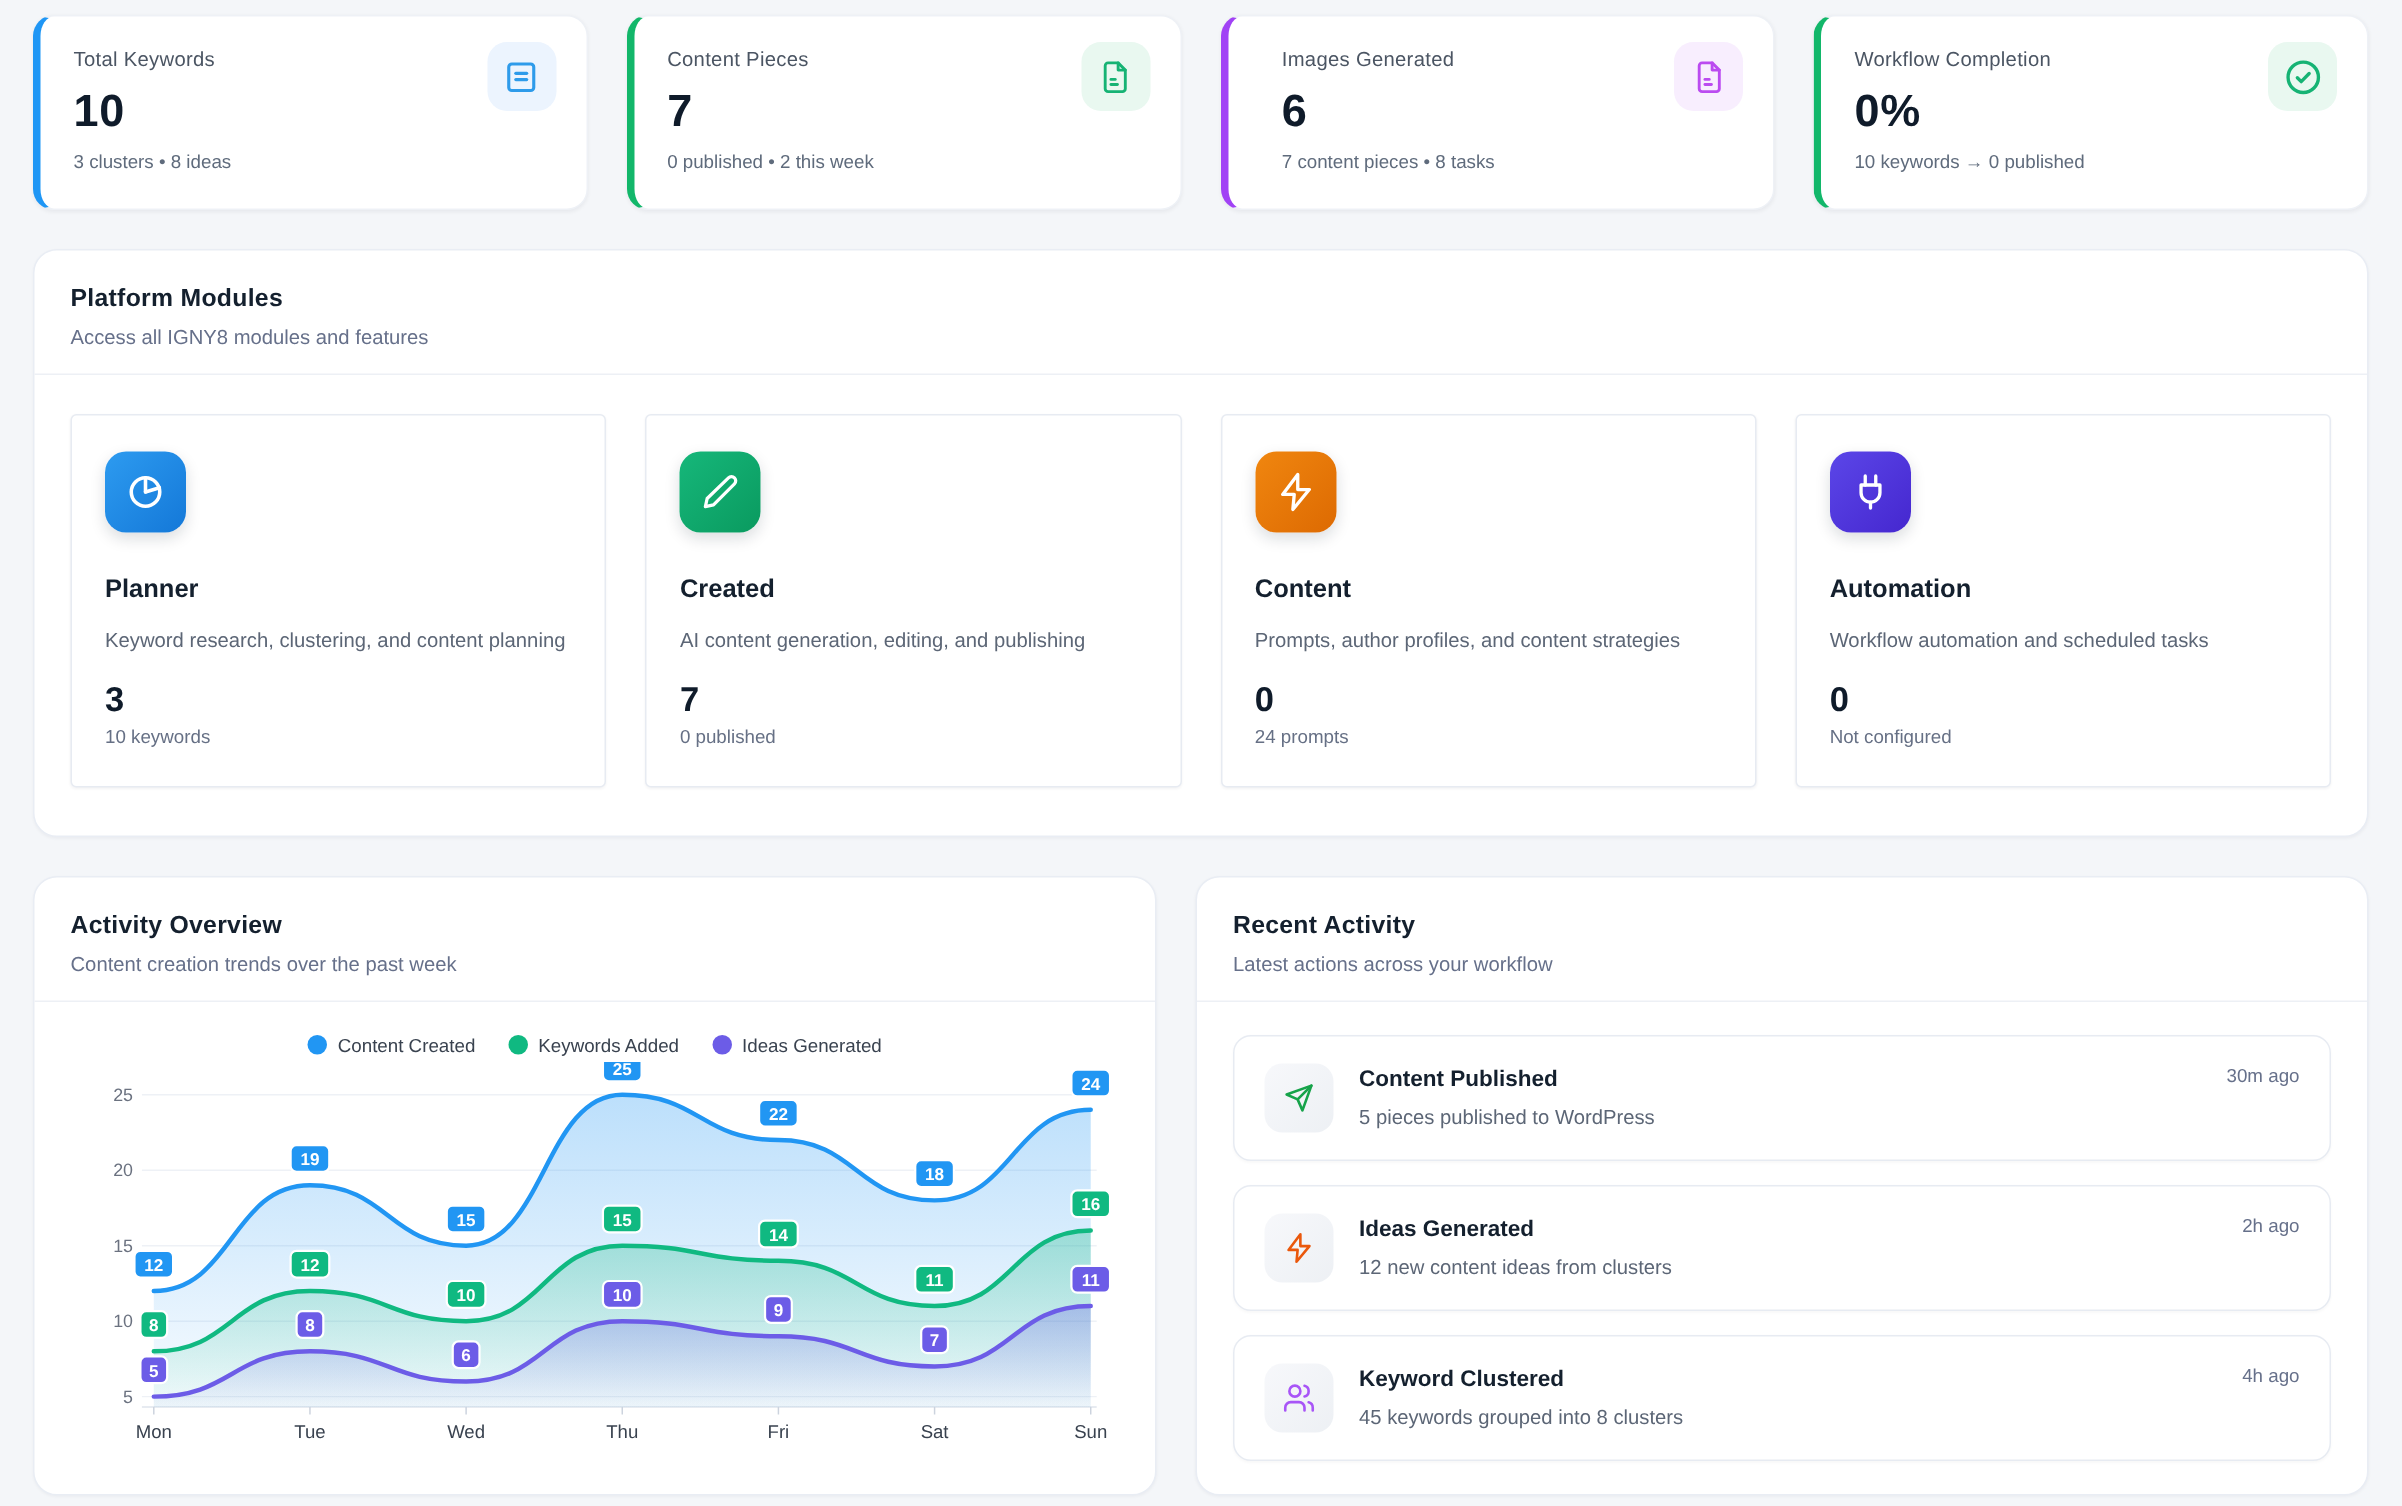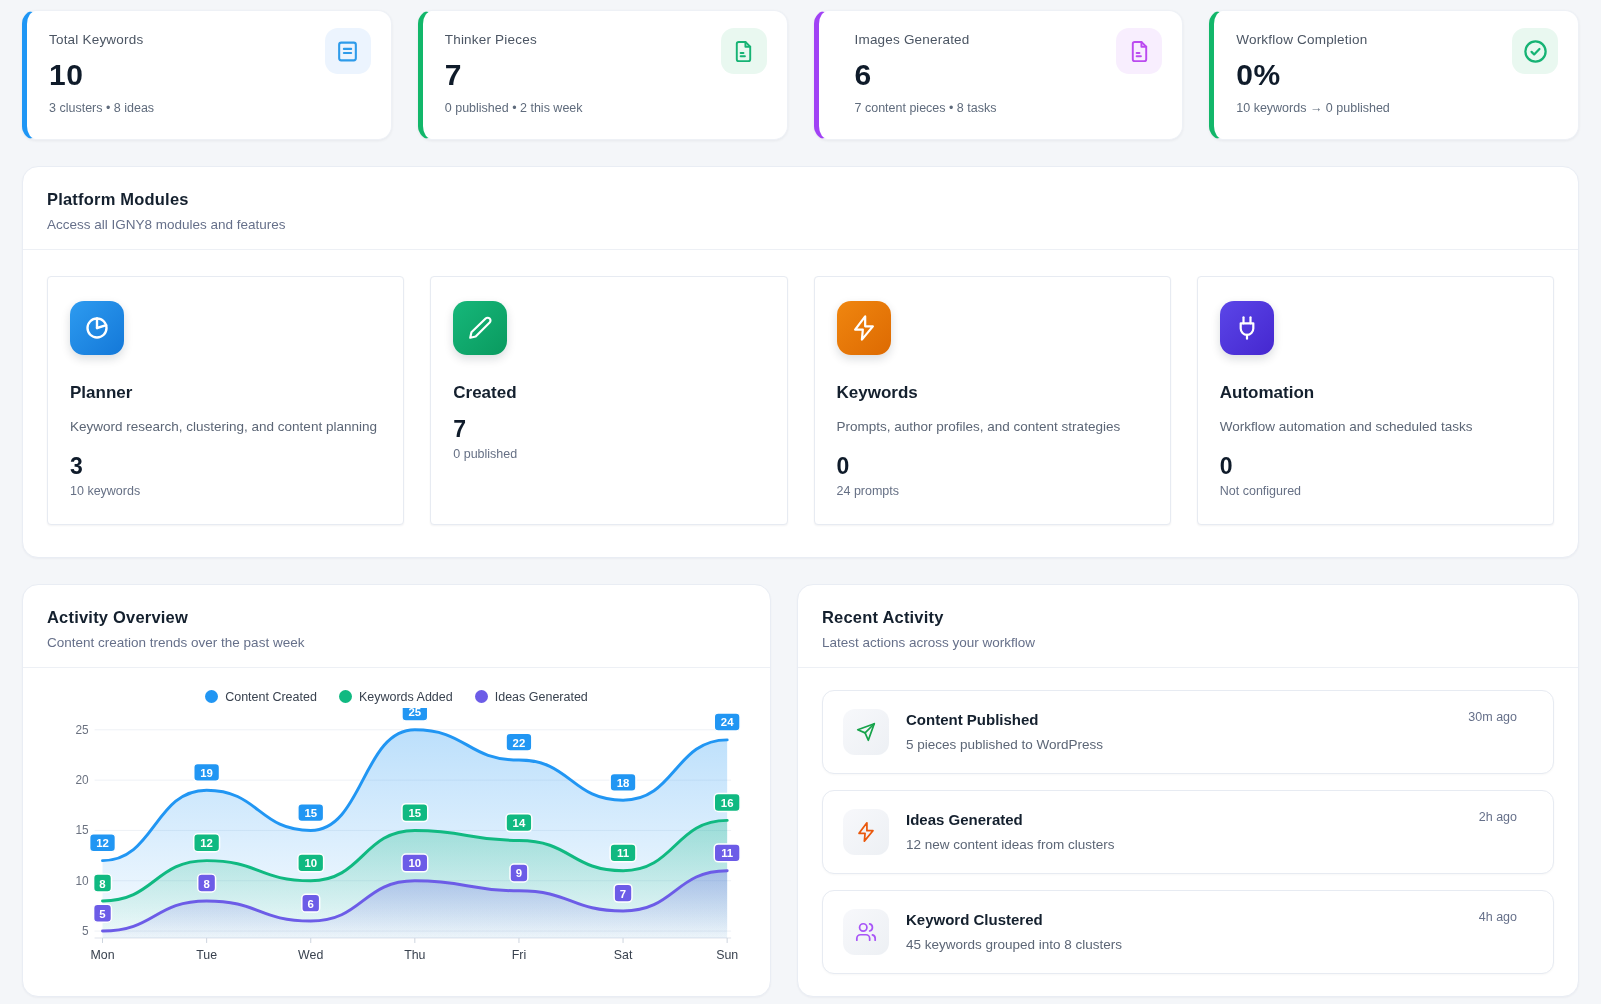--- a/index.html
+++ b/index.html
@@ -67,21 +67,21 @@
     padding:18px 20px; display:flex; gap:17px; align-items:flex-start;
     box-shadow:0 1px 2px rgba(16,24,40,.03); background:#fff;
   }
   .activity-icon {
     flex:none; width:46px; height:46px; border-radius:12px;
     background:linear-gradient(135deg,#f7f8fb,#edf0f4);
     display:flex; align-items:center; justify-content:center;
   }
   .activity-title { font-size:15px; font-weight:700; color:#14202e; padding-top:2px; }
   .activity-desc { margin-top:9px; font-size:13.5px; color:#5c6676; }
-  .activity-time { position:absolute; top:19px; right:36px; font-size:12.5px; color:#66708a;margin-left:45px; }
+  .activity-time { position:absolute; top:19px; right:20px; font-size:12.5px; color:#66708a;margin-left:45px; }
 
   svg.ic { display:block; }
 </style>
 </head>
 <body>
 
 <div class="stats-row">
 
   <div class="stat-card" style="border-left-color: rgb(30, 150, 245);">
     <div class="stat-title">Total Keywords</div>
@@ -90,21 +90,21 @@
         <rect x="4" y="3.5" width="16" height="17" rx="2"></rect>
           <line x1="8.5" y1="9.5" x2="15.5" y2="9.5"></line>
           <line x1="8.5" y1="13.5" x2="15.5" y2="13.5"></line>
       </svg>
     </div>
     <div class="stat-value">10</div>
     <div class="stat-caption">3 clusters • 8 ideas</div>
   </div>
 
   <div class="stat-card" style="border-left-color: rgb(18, 183, 106);">
-    <div class="stat-title">Thinker Pieces</div>
+    <div class="stat-title">Content Pieces</div>
     <div class="stat-icon" style="background-color: rgb(233, 248, 240); color: rgb(22, 179, 116);">
       <svg class="ic" width="23" height="23" viewBox="0 0 24 24" fill="none" stroke="currentColor" stroke-width="2" stroke-linecap="round" stroke-linejoin="round">
         <path d="M14 2H7a2 2 0 0 0-2 2v16a2 2 0 0 0 2 2h10a2 2 0 0 0 2-2V7z"></path>
           <path d="M14 2v5h5"></path>
           <line x1="9" y1="13.5" x2="12" y2="13.5"></line>
           <line x1="9" y1="17" x2="13.5" y2="17"></line>
       </svg>
     </div>
     <div class="stat-value">7</div>
     <div class="stat-caption">0 published • 2 this week</div>
@@ -160,31 +160,32 @@
       <div class="module-caption">10 keywords</div>
     </div>
 
     <div class="module-card">
       <div class="module-icon" style="background: linear-gradient(135deg, rgb(22, 183, 122), rgb(10, 154, 95));">
         <svg class="ic" width="26" height="26" viewBox="0 0 24 24" fill="none" stroke="currentColor" stroke-width="2" stroke-linecap="round" stroke-linejoin="round">
           <path d="M17.2 3.3a2.6 2.6 0 0 1 3.7 3.7L8 19.9 3 21l1.1-5z"></path>
         </svg>
       </div>
       <div class="module-title">Created</div>
+      <div class="module-desc">AI content generation, editing, and publishing</div>
       <div class="module-value">7</div>
       <div class="module-caption">0 published</div>
     </div>
 
     <div class="module-card">
       <div class="module-icon" style="background: linear-gradient(135deg, rgb(240, 134, 15), rgb(221, 106, 2));">
         <svg class="ic" width="28" height="28" viewBox="0 0 24 24" fill="none" stroke="currentColor" stroke-width="1.9" stroke-linecap="round" stroke-linejoin="round">
           <polygon points="13 2 4.4 13.4 11 13.4 10.2 22 19.6 10.6 13 10.6 13 2"></polygon>
         </svg>
       </div>
-      <div class="module-title">Keywords</div>
+      <div class="module-title">Content</div>
       <div class="module-desc">Prompts, author profiles, and content strategies</div>
       <div class="module-value">0</div>
       <div class="module-caption">24 prompts</div>
     </div>
 
     <div class="module-card">
       <div class="module-icon" style="background: linear-gradient(135deg, rgb(91, 70, 232), rgb(69, 39, 207));">
         <svg class="ic" width="28" height="28" viewBox="0 0 24 24" fill="none" stroke="currentColor" stroke-width="1.9" stroke-linecap="round" stroke-linejoin="round">
           <path d="M9 2.8v5.2"></path>
             <path d="M15 2.8v5.2"></path>

